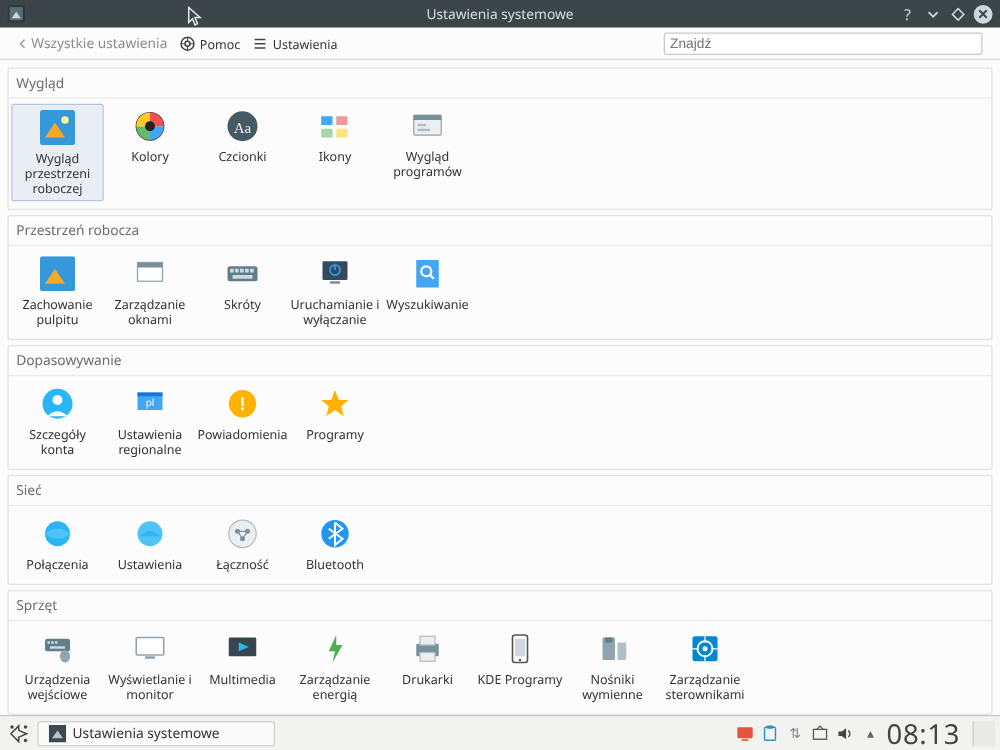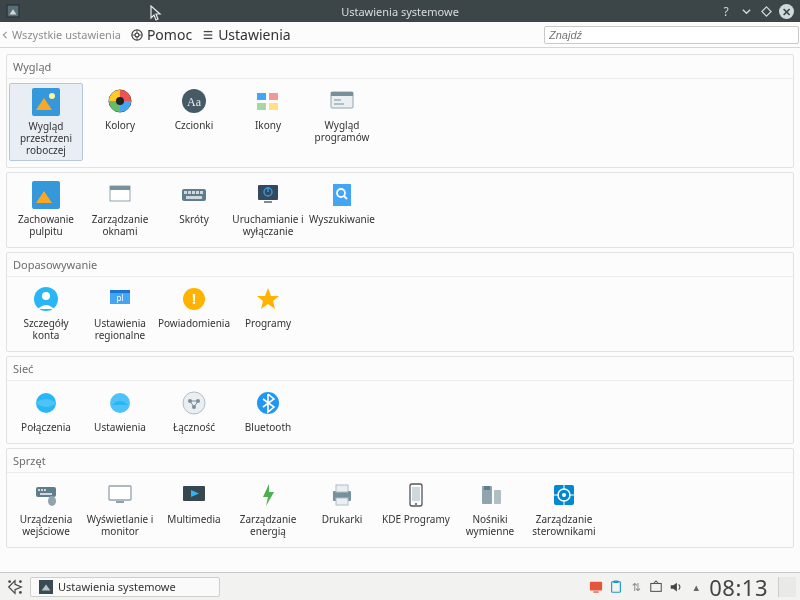--- a/index.html
+++ b/index.html
@@ -46,39 +46,39 @@
   .cursor {
     position:absolute; left:150px; top:5px; pointer-events:none;
     color:#e6eaed;
   }
   
   .toolbar {
     height: 26px;
     background: #fcfcfc;
     border-bottom:1px solid #d6d6d4;
     display:flex; align-items:center; gap:10px;
-    padding:0 1px;
+    padding:0 14px;
   }
   .toolbar .back {
     color:#8d8d8d; display:flex; align-items:center; gap:3px;
     font-size:11px;
   }
   .toolbar .btn {
-    display:flex; align-items:center; gap:4px; font-size:14px; color:#333;text-align:center;
+    display:flex; align-items:center; gap:4px; font-size:10px; color:#333;text-align:center;
   }
   .toolbar .search {
     margin-left:auto;
     width:255px; height:18px;
     border:1px solid #c9c9c7; border-radius:2px;
     background:#fff;
     padding:0 4px; display:flex; align-items:center;
   }
   .toolbar .search input {
     border:none; outline:none; width:100%; font-size:11px;
-    font-style:italic; color:#888; background:transparent;
+    color:#888; background:transparent;
   }
   
   .content {
     position:absolute; top:48px; bottom:28px; left:0; right:0;
     overflow-y:auto;
     background:#fcfcfc;
     padding:2px 0 16px 0;
   }
   .section {
     border:1px solid #e2e2e0;
@@ -276,20 +276,21 @@
               <rect x="6" y="12" width="7" height="2" fill="#b0bec5"></rect>
               <rect x="6" y="16" width="10" height="2" fill="#b0bec5"></rect>
             </svg>
           </div>
           <span class="label">Wygląd
 programów</span>
         </div>
       </div>
     </div>
     <div class="section">
+      <div class="header">Przestrzeń robocza</div>
       <div class="items">
         <div class="item">
           <div class="icon">
             <svg width="28" height="28" viewBox="0 0 28 28">
               <rect x="0" y="0" width="28" height="28" rx="2" fill="#3498db"></rect>
               <path d="M4 22 L12 10 L20 22 Z" fill="#f9a825"></path>
             </svg>
           </div>
           <span class="label">Zachowanie
 pulpitu</span>

